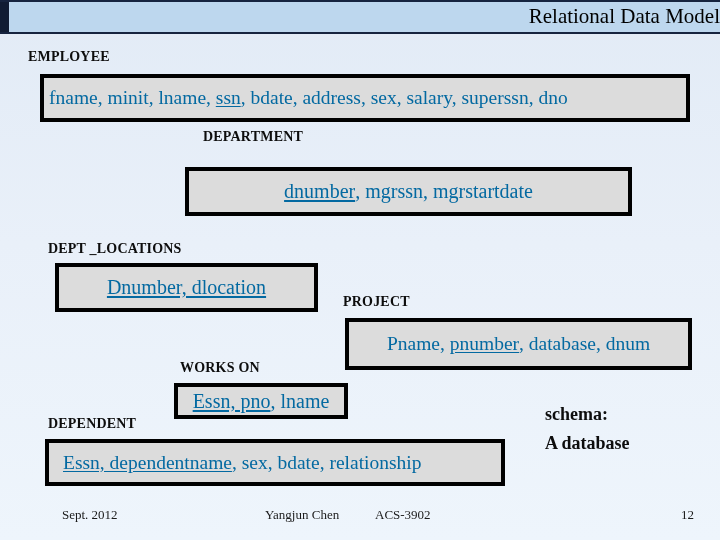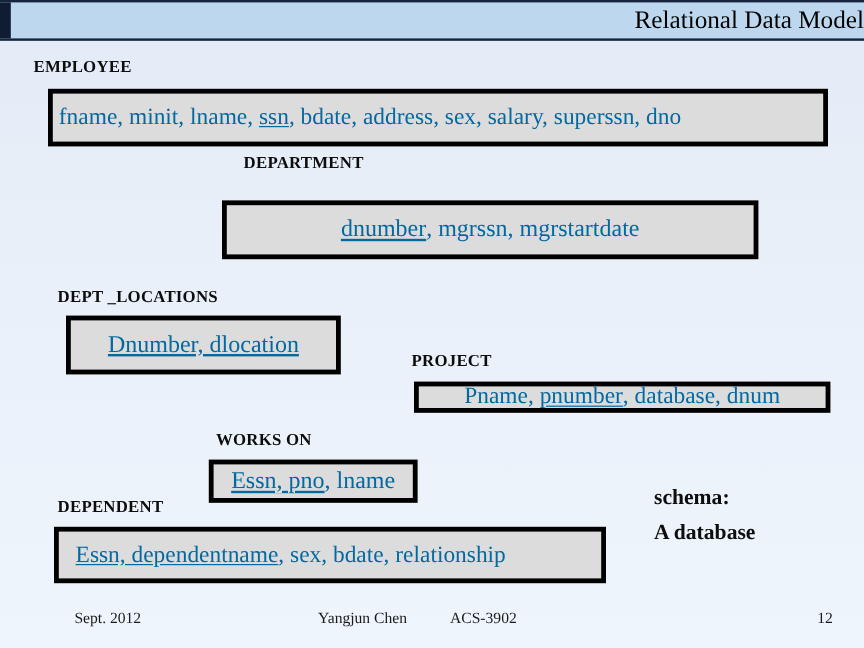--- a/index.html
+++ b/index.html
@@ -54,22 +54,22 @@
     border: 4px solid #000;
     box-sizing: border-box;
     display: flex;
     align-items: center;
     font-size: 20px;
     color: #0369a1;
     white-space: pre;
   }
   .box-employee  { left: 40px;  top: 74px;  width: 650px; height: 48px; padding-left: 5px; font-size: 19.5px; }
   .box-department{ left: 185px; top: 167px; width: 447px; height: 49px; justify-content: center; }
-  .box-deptloc   { left: 55px;  top: 263px; width: 229px; height: 49px; justify-content: center; }
-  .box-project   { left: 345px; top: 318px; width: 347px; height: 26px; justify-content: center; font-size: 19.5px; }
+  .box-deptloc   { left: 55px;  top: 263px; width: 263px; height: 49px; justify-content: center; }
+  .box-project   { left: 345px; top: 318px; width: 347px; height: 52px; justify-content: center; font-size: 19.5px; }
   .box-workson   { left: 174px; top: 383px; width: 174px; height: 36px; justify-content: center; }
   .box-dependent { left: 45px;  top: 439px; width: 460px; height: 47px; padding-left: 14px; font-size: 19.5px; }
   .u { text-decoration: underline; text-underline-offset: 2px; }
   .caption {
     position: absolute;
     left: 545px; top: 400px;
     font-weight: bold;
     font-size: 18px;
     line-height: 29px;
     color: #0d0d0d;

